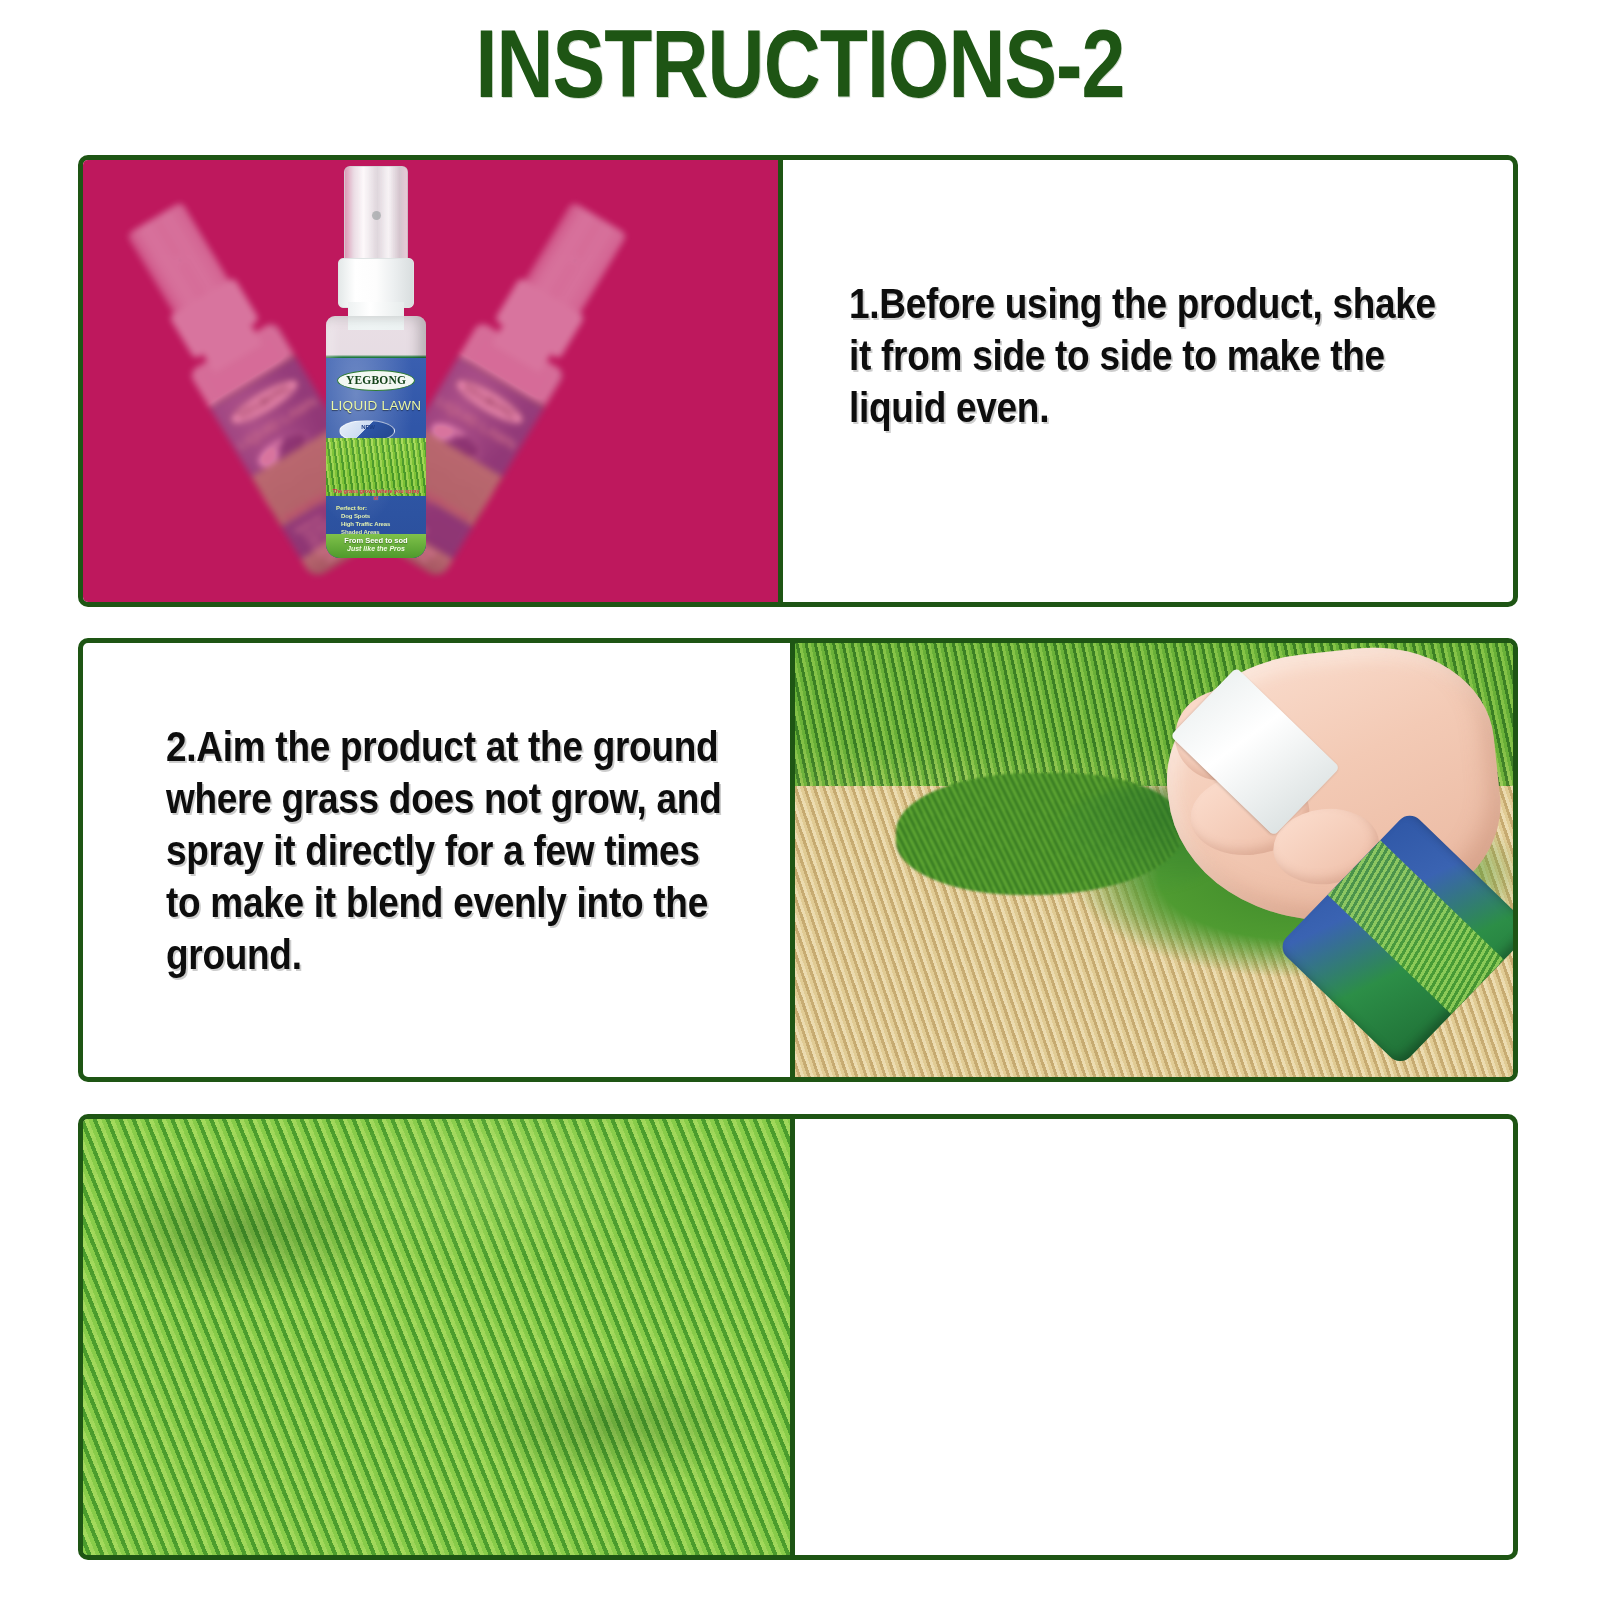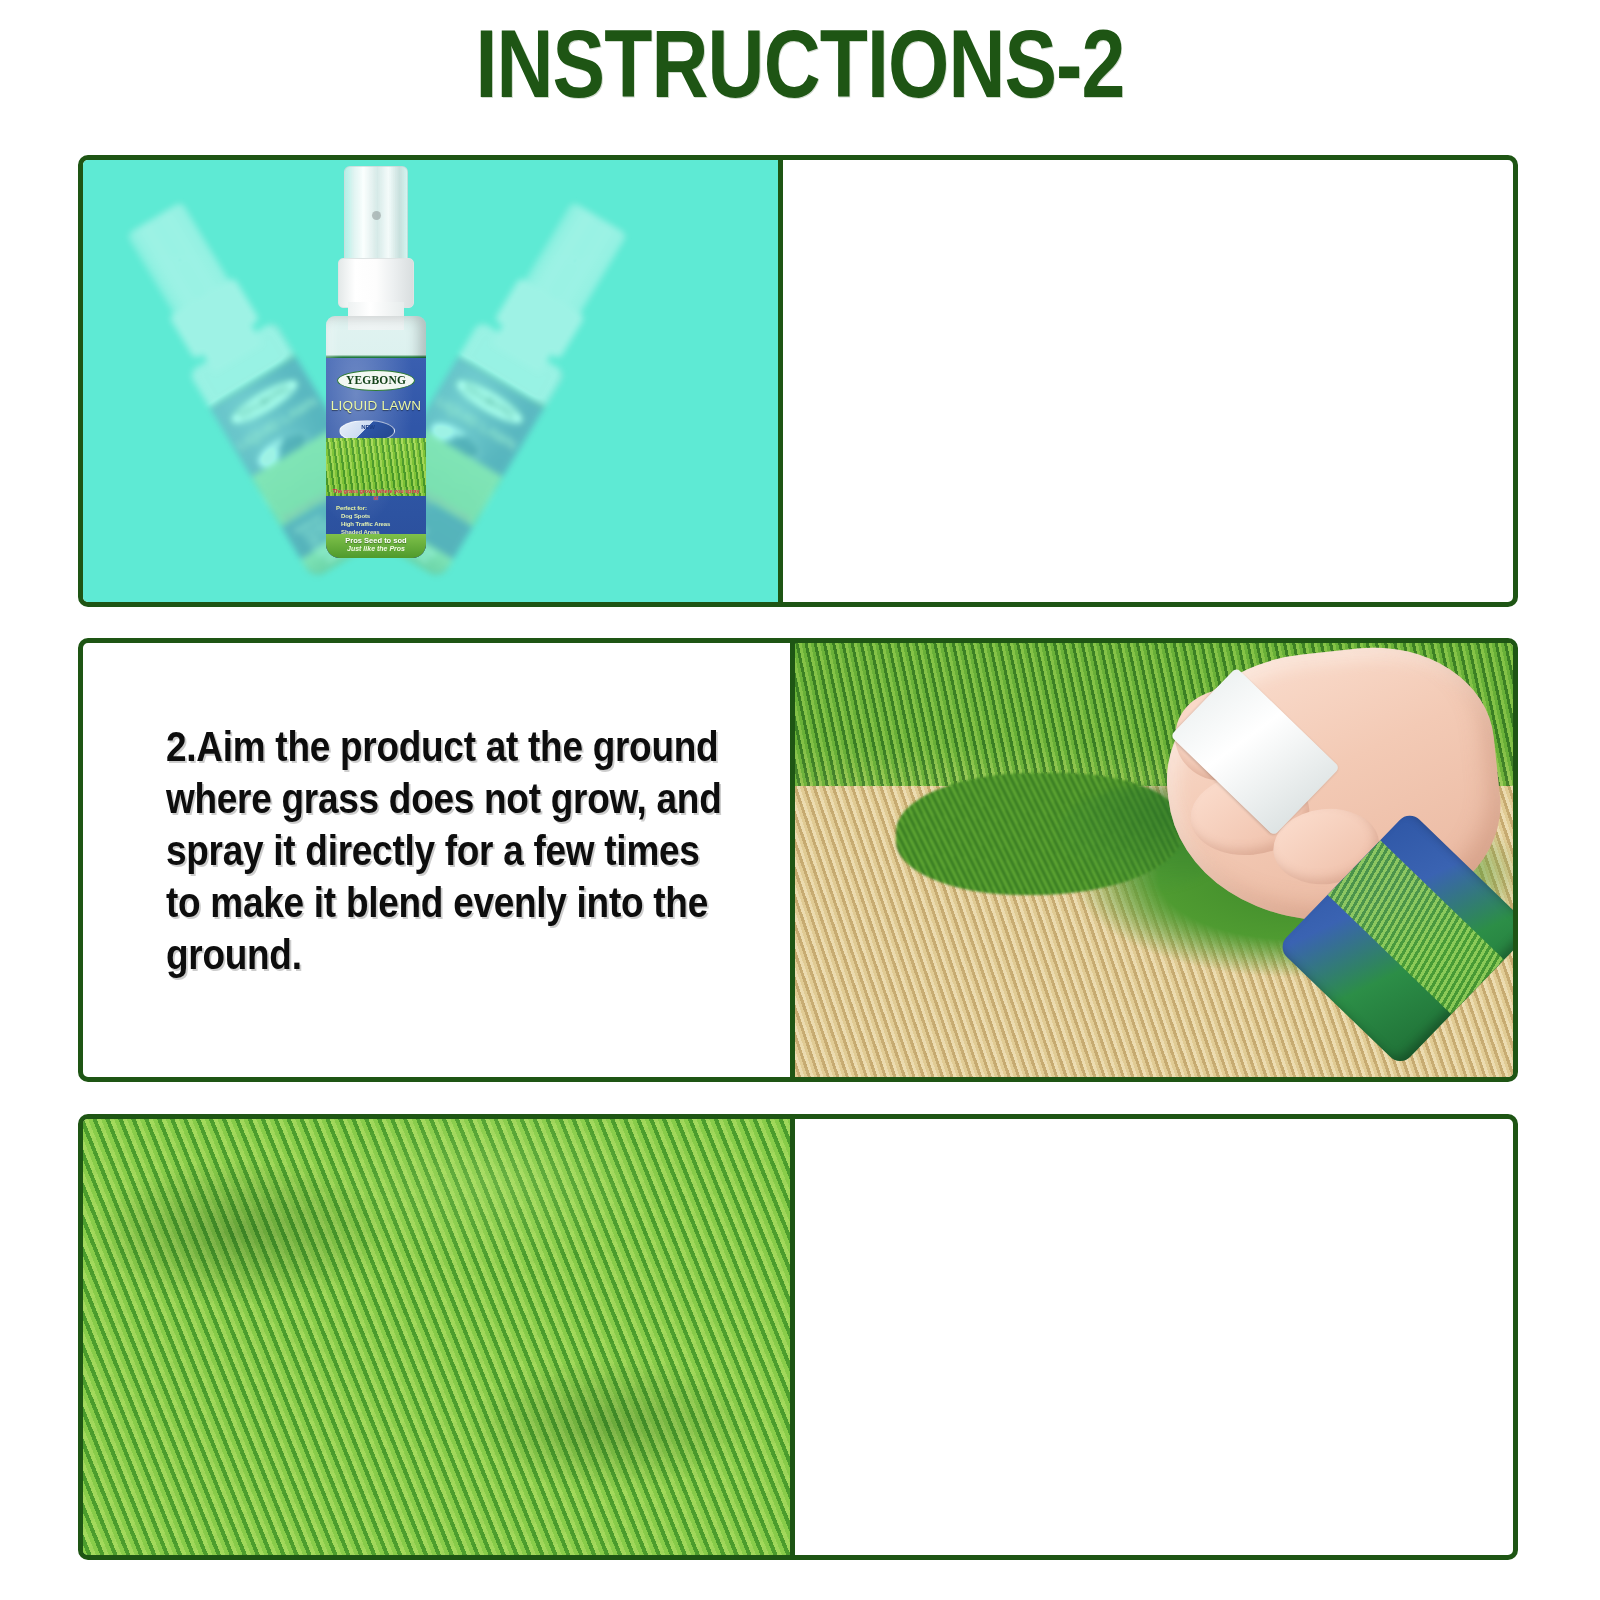--- a/index.html
+++ b/index.html
@@ -90,21 +90,21 @@
     top: 165px;
     width: 680px;
     font-size: 40px;
     line-height: 48px;
   }
 
   
   .bottles-stage {
     position: absolute;
     inset: 0;
-    background: #5eead4;
+    background: #be185d;
   }
   .bottle {
     position: absolute;
     width: 120px;
     height: 392px;
   }
   .bottle.ghost-left {
     left: 112px; top: 30px;
     transform: rotate(-31deg);
     opacity: 0.40;
@@ -501,31 +501,34 @@
               <div class="lbl-tagline">The grass grows where you spray it!</div>
               <div class="lbl-perfect">
                 <div class="pf-head">Perfect for:</div>
                 <ul>
                   <li>Dog Spots</li>
                   <li>High  Traffic Areas</li>
                   <li>Shaded Areas</li>
                 </ul>
               </div>
               <div class="lbl-foot">
-                <div class="f1">Pros Seed to sod</div>
+                <div class="f1">From Seed to sod</div>
                 <div class="f2">Just like the Pros</div>
               </div>
             </div>
           </div>
         </div>
 
       </div>
       <div class="cell-divider" style="right:0"></div>
     </div>
 
+    <div class="cell" style="width:730px">
+      <p class="step-text" id="step-1-text">1.Before using the product, shake it from side to side to make the liquid even.</p>
+    </div>
 
   </section>
 
   <section class="panel" id="panel-2">
 
     <div class="cell" style="width:712px">
       <p class="step-text" id="step-2-text">2.Aim the product at the ground where grass does not grow, and spray it directly for a few times to make it blend evenly into the ground.</p>
       <div class="cell-divider" style="right:0"></div>
     </div>
 

